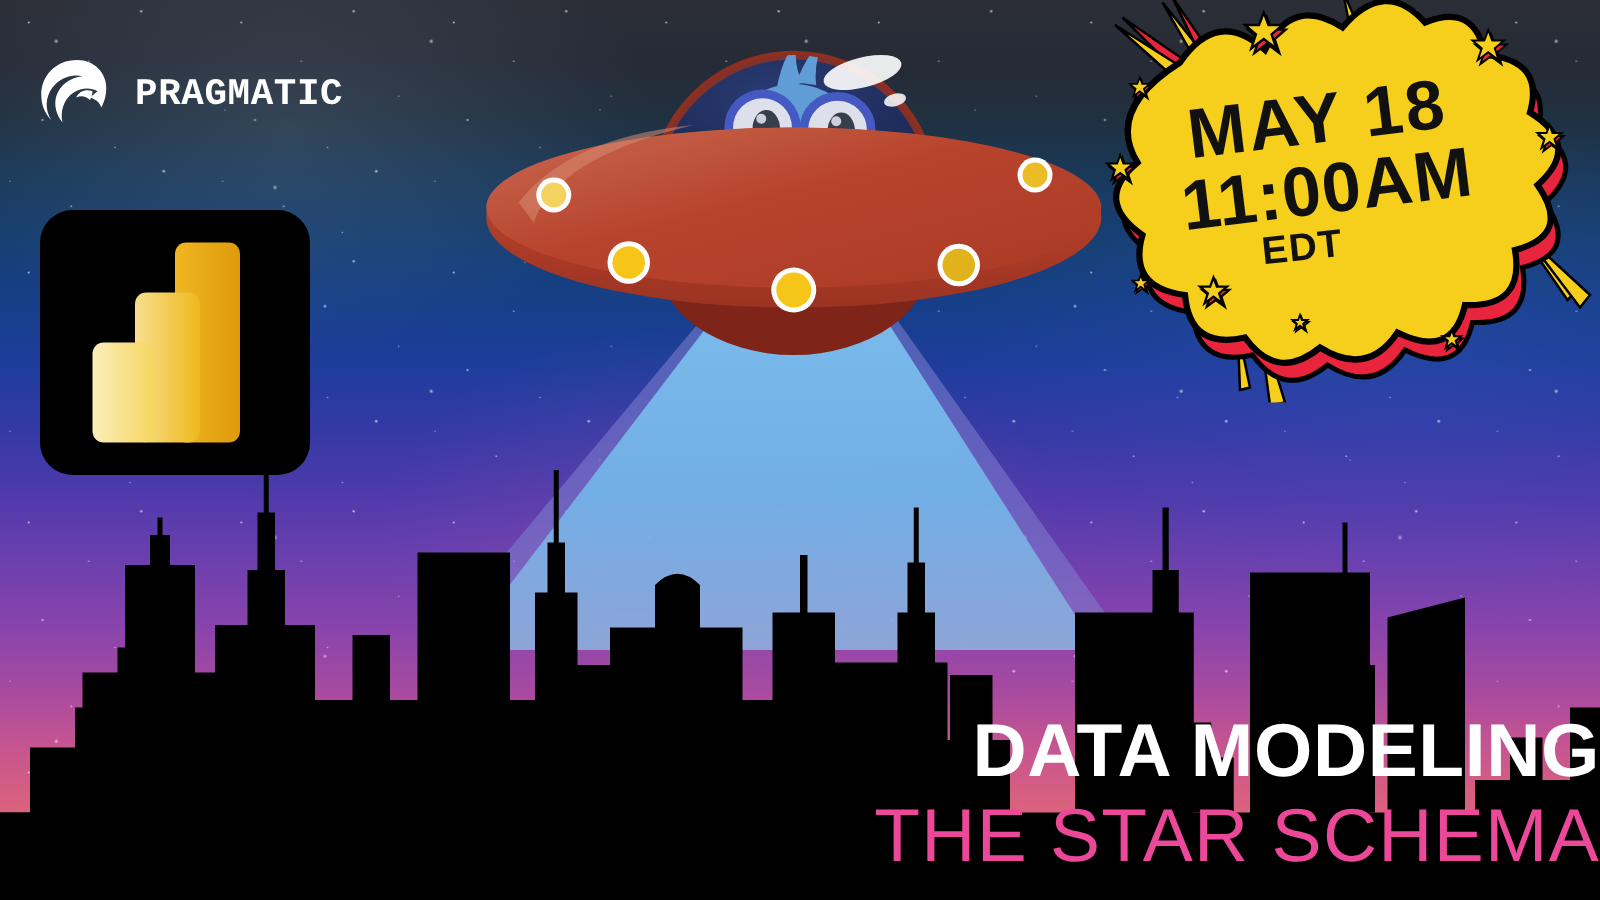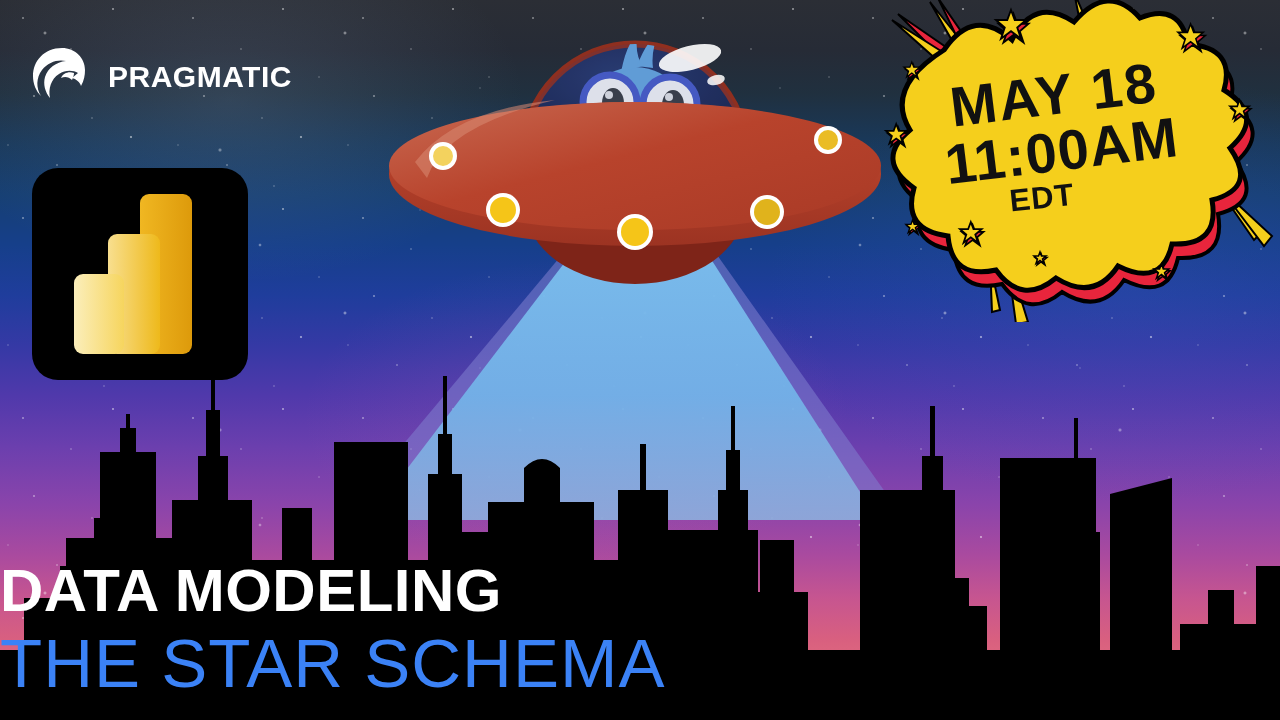--- a/index.html
+++ b/index.html
@@ -83,43 +83,43 @@
   .ufo { position:absolute; left:385px; top:-6px; width:500px; height:320px; }
 
   
   .pbi {
     position:absolute; left:32px; top:168px; width:216px; height:212px;
     background:#000; border-radius:26px;
   }
   .pbi-inner { position:absolute; inset:0; }
 
   
-  .brand { position:absolute; left:30px; top:45px; display:flex; align-items:center; gap:14px; }
+  .brand { position:absolute; left:30px; top:45px; display:flex; align-items:center; gap:14px;font-family:Liberation Mono, monospace; }
   .brand-mark { width:64px; height:64px; flex:0 0 auto; }
   .brand-text { color:#fff; line-height:.92; }
   .brand-l1 {
     font-size:30px; font-weight:700; letter-spacing:.5px; color:#fff;
   }
   .brand-l2 {
     font-size:30px; font-weight:400; letter-spacing:1.2px; color:#fff;
   }
 
   
   .burst { position:absolute; left:878px; top:-8px; width:402px; height:330px; }
 
   
   .titles {
-    position:absolute; left:0; bottom:18px; width:1280px; text-align:left;
+    position:absolute; left:0; bottom:18px; width:1280px; text-align:right;
   }
   .title-main {
     color:#ffffff; font-weight:700; font-size:60px; letter-spacing:.5px;
     line-height:1.0; white-space:nowrap;
   }
   .title-sub {
-    color:#3b82f6; font-weight:300; font-size:69px; letter-spacing:1px;
+    color:#ec4899; font-weight:300; font-size:60px; letter-spacing:1px;
     line-height:1.12; white-space:nowrap; margin-top:4px;
   }
 </style>
 </head>
 <body>
 
 <div id="stage">
 
   <div class="sky"></div>
   <div class="nebula"></div>

